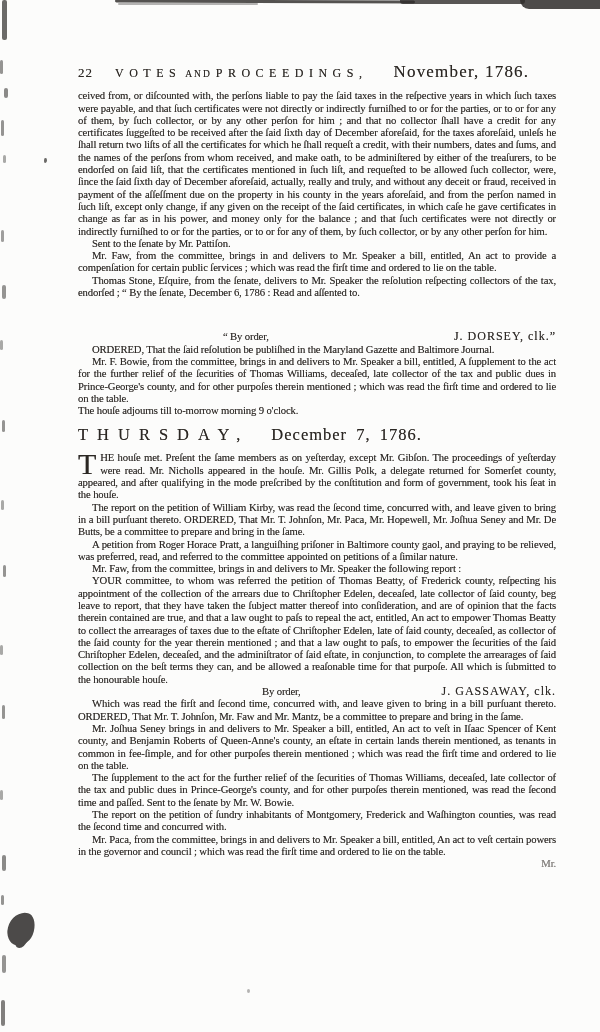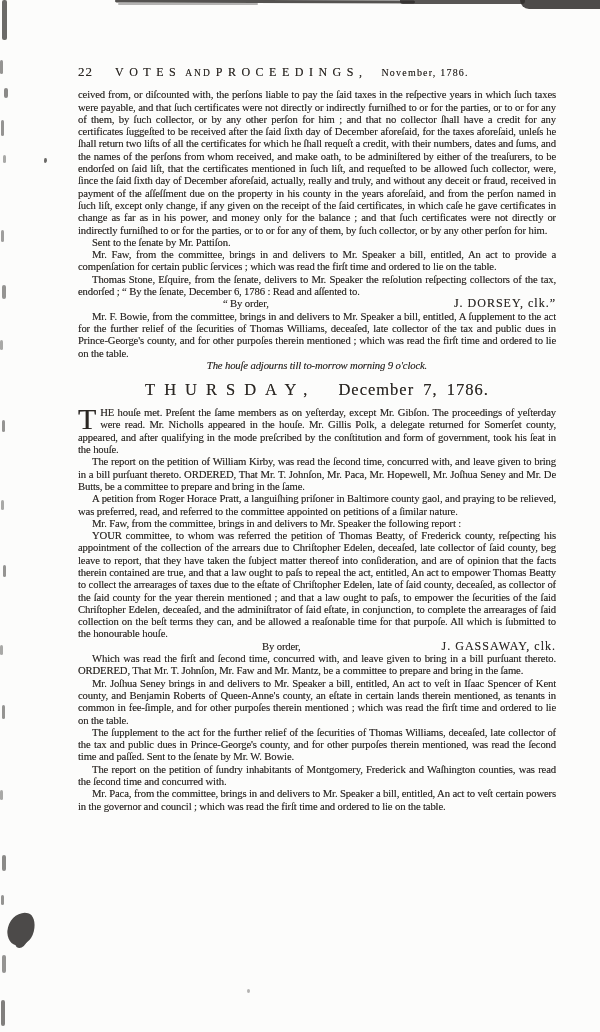--- a/index.html
+++ b/index.html
@@ -35,31 +35,30 @@
     text-shadow:0 0 .6px rgba(47,43,40,.55);
   }
   .pagehead{
     display:flex;align-items:baseline;
     margin:0 0 9px 0;white-space:nowrap;
     color:#2b2723;
   }
   .pnum{font-size:13px;letter-spacing:1px;margin-right:22px;}
   .big{font-size:12px;letter-spacing:5.5px;}
   .small-and{font-size:9.5px;letter-spacing:2px;margin:16px 4px;}
-  .pmonth{font-size:10px;letter-spacing:1.2px;margin-left:14px;}
+  .pmonth{font-size:17px;letter-spacing:1.2px;margin-left:26px;}
   p{margin:0;}
   .para{text-indent:14px;}
   .flow{text-indent:0;}
-  .center{text-align:center;text-indent:0;font-style:italic;}
+  .center{text-align:left;text-indent:0;}
   .sig{display:flex;justify-content:space-between;align-items:baseline;}
-  .sig--dorsey{padding-left:145px;}
+  .sig--dorsey{padding-left:145px;margin-top:32px;}
   .sig--gassaway{padding-left:184px;}
   .sig .name{font-size:12px;letter-spacing:1px;}
   .heading{
-    text-align:center;
     margin:10px 0 7px 0;
     font-size:16.5px;line-height:18px;
     letter-spacing:0;white-space:nowrap;
     color:#2b2723;
   }
   .heading .day{letter-spacing:9px;margin-right:22px;}
   .heading .hdate{letter-spacing:1px;word-spacing:4px;}
   .dropcap-p{text-indent:0;}
   .dropcap-p .cap{
     float:left;
@@ -114,20 +113,21 @@
     <p class="flow">ceived from, or diſcounted with, the perſons liable to pay the ſaid taxes in the reſpective years in which ſuch taxes were payable, and that ſuch certificates were not directly or indirectly furniſhed to or for the parties, or to or for any of them, by ſuch collector, or by any other perſon for him ; and that no collector ſhall have a credit for any certificates ſuggeſted to be received after the ſaid ſixth day of December aforeſaid, for the taxes aforeſaid, unleſs he ſhall return two liſts of all the certificates for which he ſhall requeſt a credit, with their numbers, dates and ſums, and the names of the perſons from whom received, and make oath, to be adminiſtered by either of the treaſurers, to be endorſed on ſaid liſt, that the certificates mentioned in ſuch liſt, and requeſted to be allowed ſuch collector, were, ſince the ſaid ſixth day of December aforeſaid, actually, really and truly, and without any deceit or fraud, received in payment of the aſſeſſment due on the property in his county in the years aforeſaid, and from the perſon named in ſuch liſt, except only change, if any given on the receipt of the ſaid certificates, in which caſe he gave certificates in change as far as in his power, and money only for the balance ; and that ſuch certificates were not directly or indirectly furniſhed to or for the parties, or to or for any of them, by ſuch collector, or by any other perſon for him.</p>
     <p class="para">Sent to the ſenate by Mr. Pattiſon.</p>
     <p class="para">Mr. Faw, from the committee, brings in and delivers to Mr. Speaker a bill, entitled, An act to provide a compenſation for certain public ſervices ; which was read the firſt time and ordered to lie on the table.</p>
     <p class="para">Thomas Stone, Eſquire, from the ſenate, delivers to Mr. Speaker the reſolution reſpecting collectors of the tax, endorſed ; “ By the ſenate, December 6, 1786 :  Read and aſſented to.</p>
 
     <div class="sig sig--dorsey">
       <span>“ By order,</span>
       <span class="name">J. DORSEY, clk.”</span>
     </div>
 
+    <p class="para">ORDERED, That the ſaid reſolution be publiſhed in the Maryland Gazette and Baltimore Journal.</p>
     <p class="para">Mr. F. Bowie, from the committee, brings in and delivers to Mr. Speaker a bill, entitled, A ſupplement to the act for the further relief of the ſecurities of Thomas Williams, deceaſed, late collector of the tax and public dues in Prince-George's county, and for other purpoſes therein mentioned ; which was read the firſt time and ordered to lie on the table.</p>
     <p class="center">The houſe adjourns till to-morrow morning 9 o'clock.</p>
 
     <div class="heading">
       <span class="day">THURSDAY,</span><span class="hdate">December 7, 1786.</span>
     </div>
 
     <p class="dropcap-p"><span class="cap">T</span><span>HE houſe met.  Preſent the ſame members as on yeſterday, except Mr. Gibſon.  The proceedings of yeſterday were read.  Mr. Nicholls appeared in the houſe.  Mr. Gillis Polk, a delegate returned for Somerſet county, appeared, and after qualifying in the mode preſcribed by the conſtitution and form of government, took his ſeat in the houſe.</span></p>
 
     <p class="para">The report on the petition of William Kirby, was read the ſecond time, concurred with, and leave given to bring in a bill purſuant thereto.  ORDERED, That Mr. T. Johnſon, Mr. Paca, Mr. Hopewell, Mr. Joſhua Seney and Mr. De Butts, be a committee to prepare and bring in the ſame.</p>
@@ -139,15 +139,16 @@
       <span>By order,</span>
       <span class="name">J. GASSAWAY, clk.</span>
     </div>
 
     <p class="para">Which was read the firſt and ſecond time, concurred with, and leave given to bring in a bill purſuant thereto.  ORDERED, That Mr. T. Johnſon, Mr. Faw and Mr. Mantz, be a committee to prepare and bring in the ſame.</p>
     <p class="para">Mr. Joſhua Seney brings in and delivers to Mr. Speaker a bill, entitled, An act to veſt in Iſaac Spencer of Kent county, and Benjamin Roberts of Queen-Anne's county, an eſtate in certain lands therein mentioned, as tenants in common in fee-ſimple, and for other purpoſes therein mentioned ; which was read the firſt time and ordered to lie on the table.</p>
     <p class="para">The ſupplement to the act for the further relief of the ſecurities of Thomas Williams, deceaſed, late collector of the tax and public dues in Prince-George's county, and for other purpoſes therein mentioned, was read the ſecond time and paſſed.  Sent to the ſenate by Mr. W. Bowie.</p>
     <p class="para">The report on the petition of ſundry inhabitants of Montgomery, Frederick and Waſhington counties, was read the ſecond time and concurred with.</p>
     <p class="para">Mr. Paca, from the committee, brings in and delivers to Mr. Speaker a bill, entitled, An act to veſt certain powers in the governor and council ; which was read the firſt time and ordered to lie on the table.</p>
 
+    <p class="catchword">Mr.</p>
 
   </div>
 </div>
 
 </body></html>

